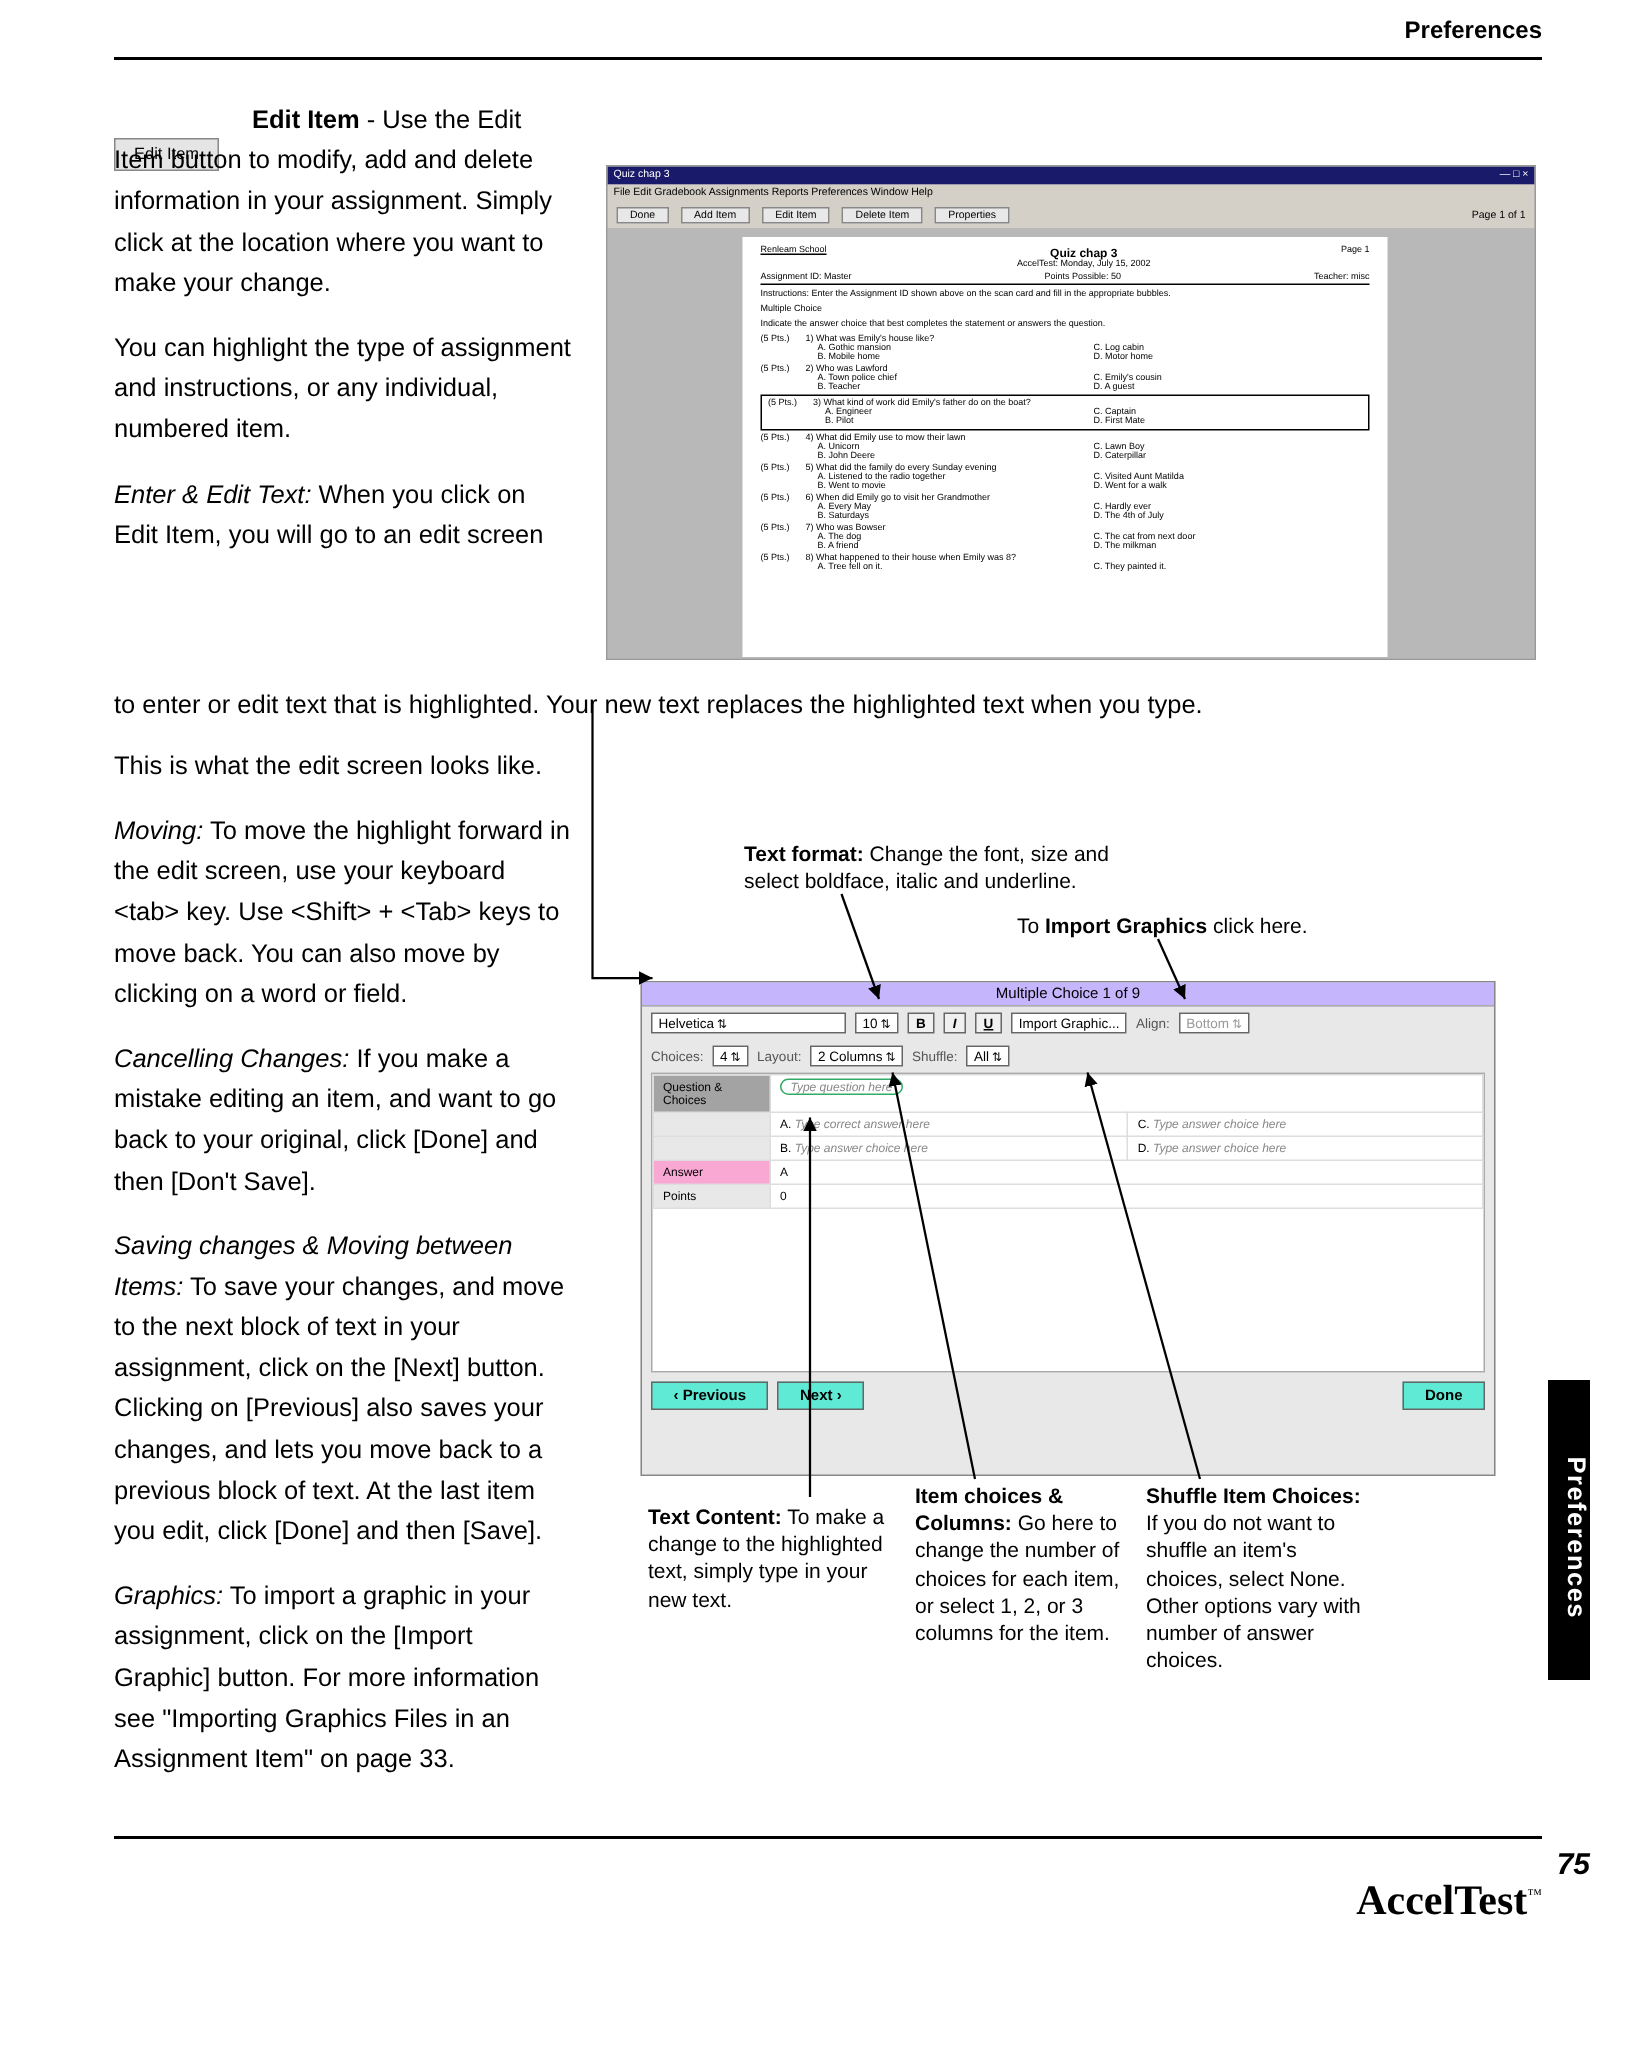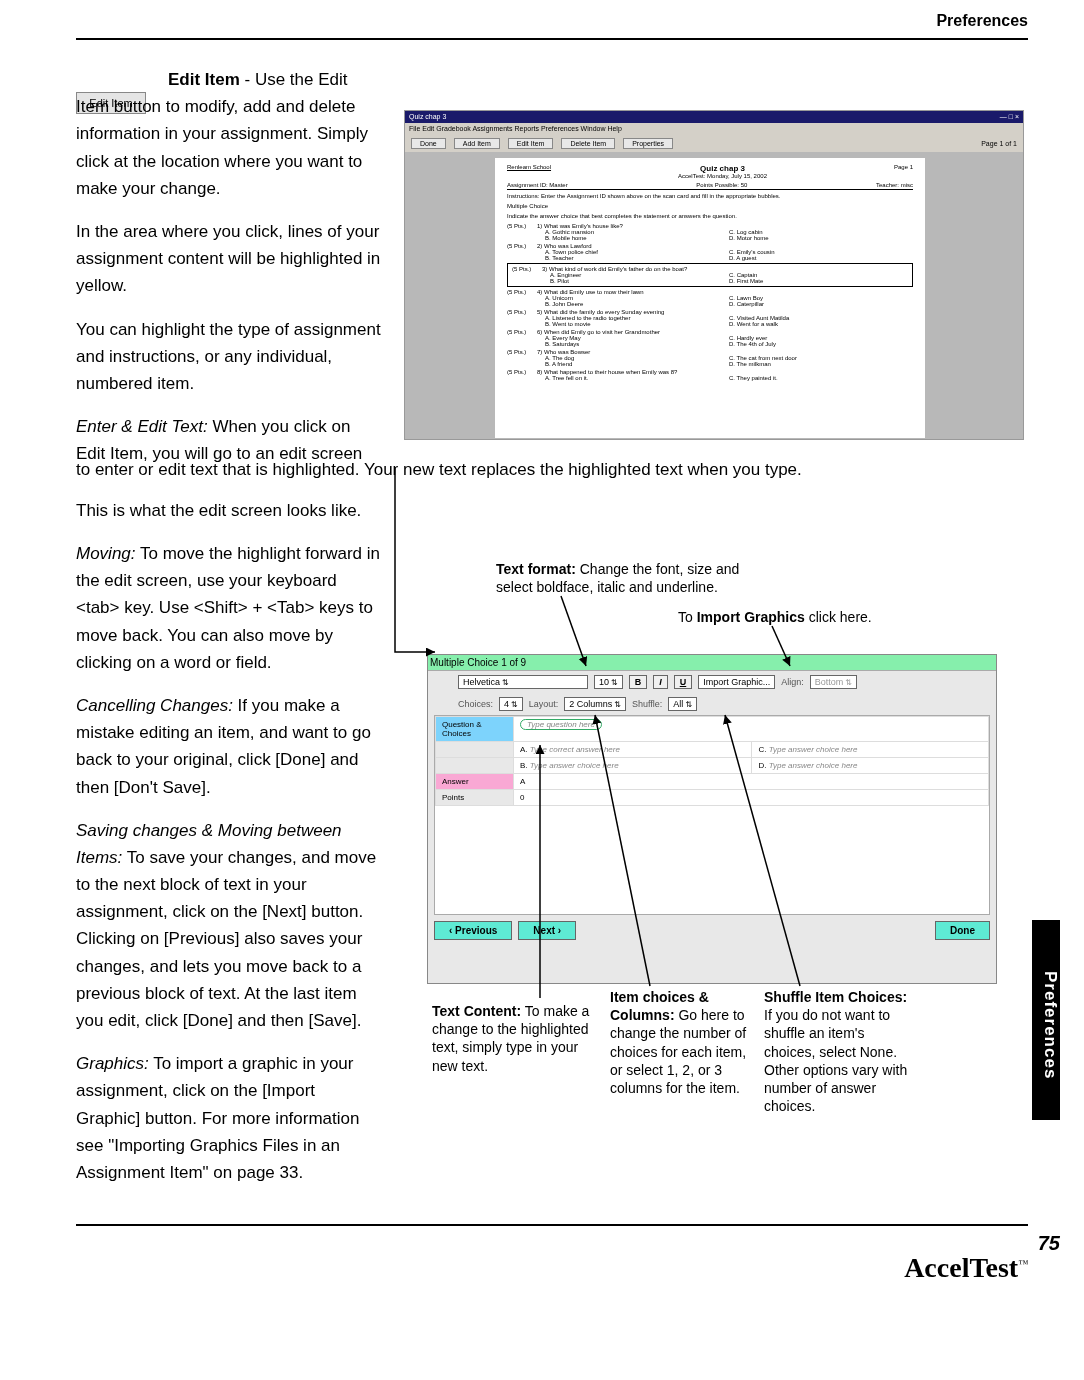--- a/index.html
+++ b/index.html
@@ -118,22 +118,22 @@
   .screenshot2 {
     position: absolute;
     top: 654px;
     left: 427px;
     width: 570px;
     height: 330px;
     border: 1px solid #888;
     background: #e8e8e8;
     font-size: 10px;
   }
-  .ss2-title { text-align: left; background: #86efac; padding: 2px; border-bottom: 1px solid #aaa; font-size: 10px; }
-  .ss2-row1 { padding: 4px 6px; display: flex; gap: 6px; align-items: center; margin-left: 24px; }
+  .ss2-title { text-align: center; background: #c4b5fd; padding: 2px; border-bottom: 1px solid #aaa; font-size: 10px; }
+  .ss2-row1 { padding: 4px 6px; display: flex; gap: 6px; align-items: center; }
   .ss2-sel { border: 1px solid #666; background: #fff; padding: 1px 4px; font-size: 9px; display: inline-flex; align-items: center; gap: 2px;}
   .ss2-sel .arr { font-size: 8px;}
   .ss2-btn-sm { border: 1px solid #666; background: #f0f0f0; padding: 1px 5px; font-size: 9px; font-weight: bold;}
   .ss2-area {
     margin: 0 6px; border: 1px solid #aaa; background: #fff; height: 200px; position: relative;
   }
   .ss2-table { font-size: 8px; width: 100%; border-collapse: collapse;}
   .ss2-table td { border: 1px solid #ddd; padding: 3px 6px; vertical-align: top;}
   .ss2-nav { padding: 6px; display: flex; gap: 6px; }
   .ss2-nav-btn { border: 1px solid #666; background: #5eead4; padding: 3px 14px; font-size: 10px; font-weight: bold;}
@@ -186,21 +186,20 @@
 </head>
 <body>
 
 <div class="header-right">Preferences</div>
 <div class="hr-top"></div>
 
 <div class="edit-item-btn">Edit Item</div>
 
 <div class="left-col">
   <p class="first-para"><span style="font-weight:bold">Edit Item</span><span> - Use the Edit Item button to modify, add and delete information in your assignment. Simply click at the location where you want to make your change.</span></p>
-  <p>In the area where you click, lines of your assignment content will be highlighted in yellow.</p>
   <p>You can highlight the type of assignment and instructions, or any individual, numbered item.</p>
   <p><span class="em">Enter &amp; Edit Text:</span><span> When you click on Edit Item, you will go to an edit screen</span></p>
 </div>
 
 <div class="screenshot1">
   <div class="ss1-titlebar">
     <span>Quiz chap 3</span>
     <span>— □ ×</span>
   </div>
   <div class="ss1-menubar">File   Edit   Gradebook   Assignments   Reports   Preferences   Window   Help</div>
@@ -359,21 +358,21 @@
     <span class="font-row-label">Shuffle:</span>
     <span class="ss2-sel">
         <span>All</span>
         <span class="arr">⇅</span>
       </span>
   </div>
   <div class="ss2-area">
     <table class="ss2-table">
       <tbody>
           <tr>
-        <td style="width:78px;background:#7dd3fc">Question &amp; Choices</td>
+        <td style="width:78px;background:#a3a3a3">Question &amp; Choices</td>
         <td colspan="3"><span style="border:1px solid #3a6; border-radius:8px; padding:0 6px;" class="q-placeholder">Type question here</span></td>
       </tr>
       <tr>
         <td style="background:#e8e8e8"></td>
         <td><span>A.</span> <span class="q-placeholder">Type correct answer here</span></td>
         <td><span>C.</span> <span class="q-placeholder">Type answer choice here</span></td>
       </tr>
       <tr>
         <td style="background:#e8e8e8"></td>
         <td><span>B.</span> <span class="q-placeholder">Type answer choice here</span></td>

